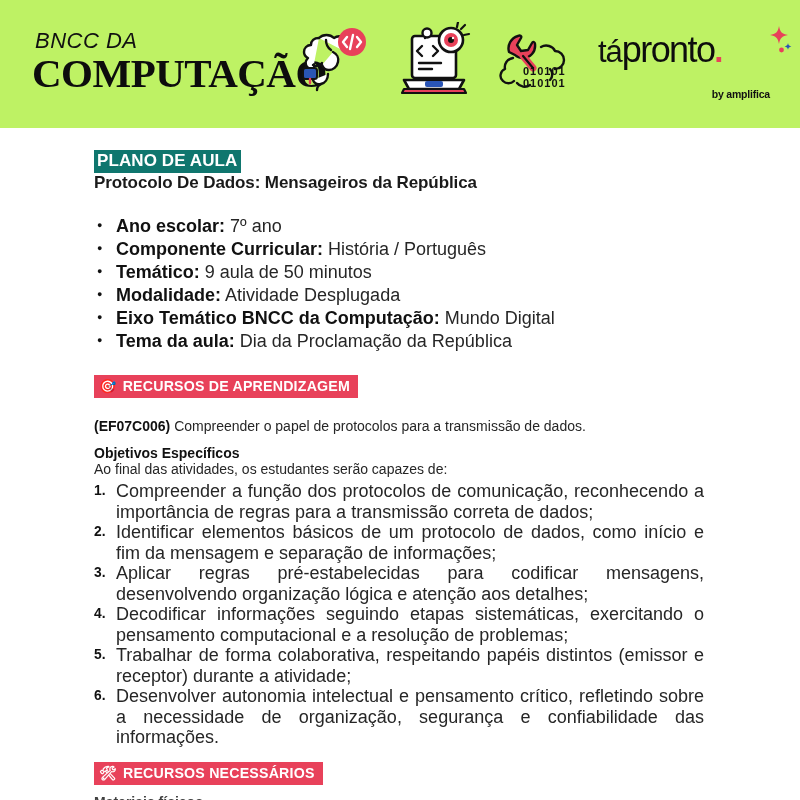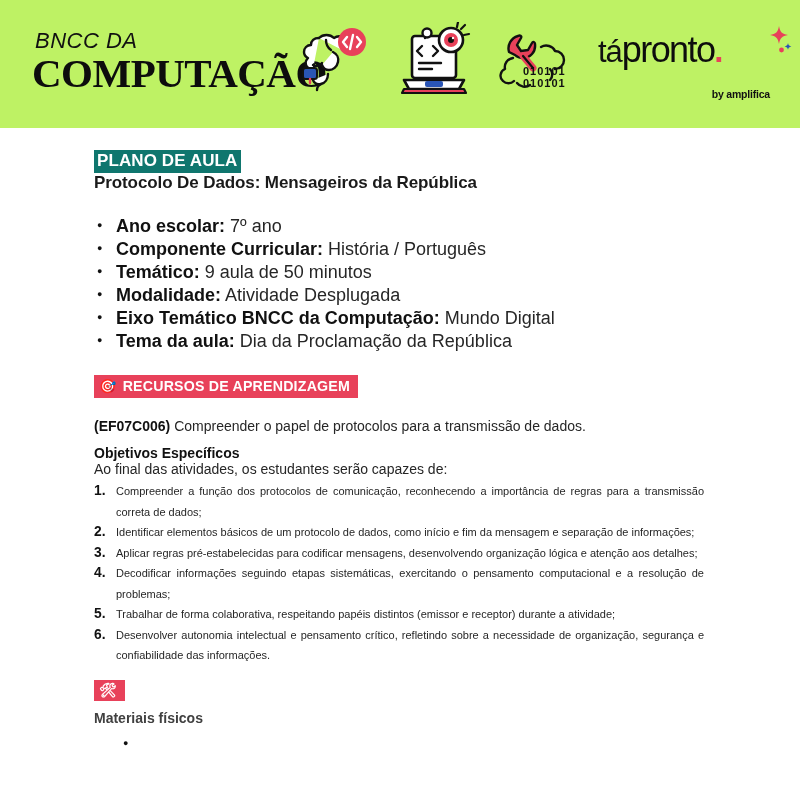--- a/index.html
+++ b/index.html
@@ -166,21 +166,21 @@
   .obj-list {
     list-style: none;
     margin: 4px 0 0 0;
     padding: 0;
     counter-reset: objc;
   }
   .obj-list li {
     position: relative;
     counter-increment: objc;
     padding-left: 22px;
-    font-size: 11px;
+    font-size: 18px;
     line-height: 20.5px;
     color: #262626;
     text-align: justify;
     margin-bottom: 0px;
   }
   .obj-list li::before {
     content: counter(objc) ".";
     position: absolute;
     left: 0;
     top: 0;
@@ -338,20 +338,21 @@
     <li>Aplicar regras pré-estabelecidas para codificar mensagens, desenvolvendo organização lógica e atenção aos detalhes;</li>
     <li>Decodificar informações seguindo etapas sistemáticas, exercitando o pensamento computacional e a resolução de problemas;</li>
     <li>Trabalhar de forma colaborativa, respeitando papéis distintos (emissor e receptor) durante a atividade;</li>
     <li>Desenvolver autonomia intelectual e pensamento crítico, refletindo sobre a necessidade de organização, segurança e confiabilidade das informações.</li>
   </ol>
 
   <div class="spacer-14"></div>
 
   <div><span class="sec-banner">
     <span class="sec-ico">🛠</span>
+    <span>RECURSOS NECESSÁRIOS</span>
   </span></div>
 
   <div class="mat-head">Materiais físicos</div>
 
   <ul class="res-list">
     <li></li>
   </ul>
 
 </div>
 

